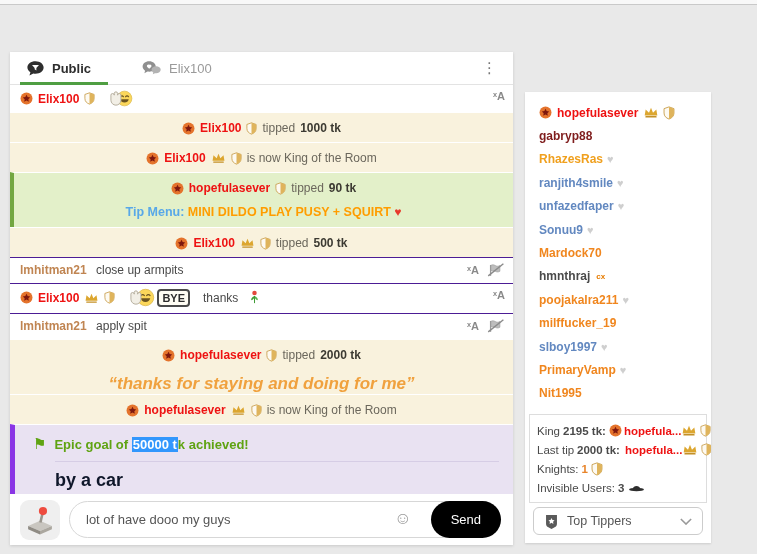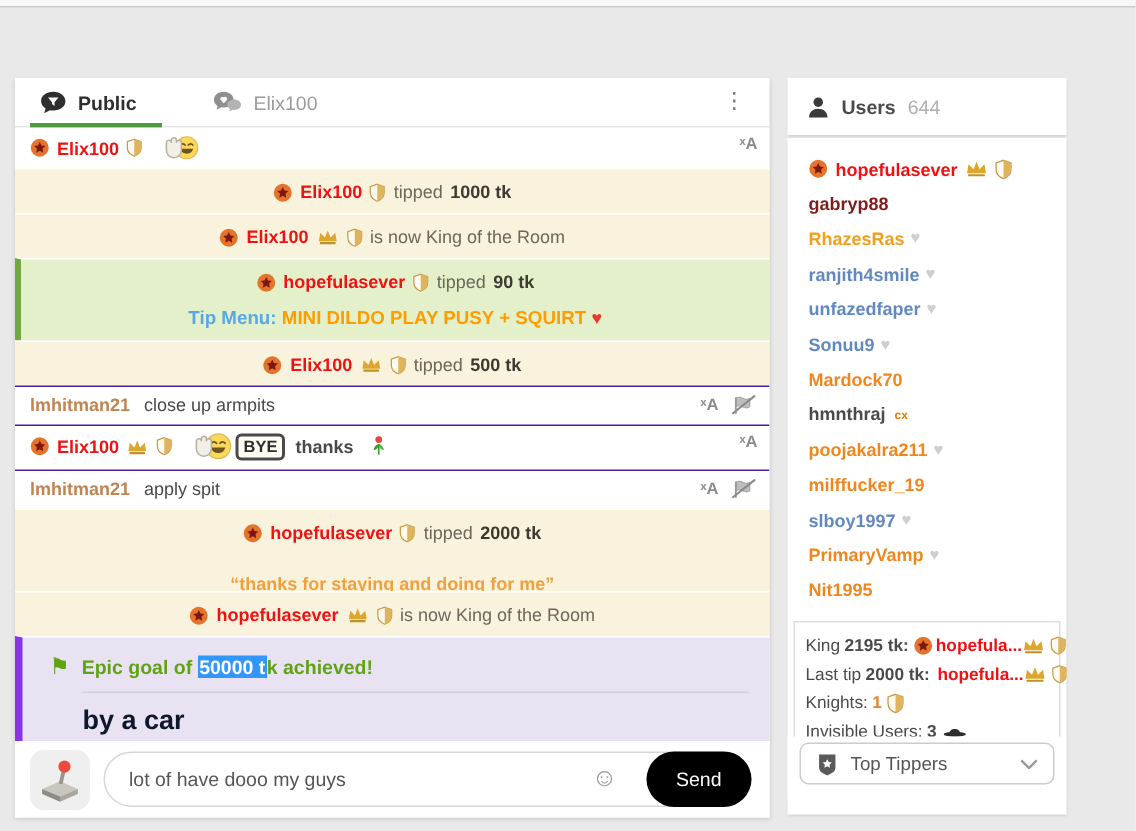--- a/index.html
+++ b/index.html
@@ -23,21 +23,21 @@
   .row { position:relative; font-size:12px; color:#55524a; flex:0 0 auto; }
   .row.white { background:#fff; border-top:1px solid #4c1d95; padding:5px 60px 5px 10px; }
   .row.cream { background:#f9f2dd; border-top:1px solid #fff; text-align:center; }
   .row.green { background:#e3f0c9; border-left:4px solid #73a742; border-top:1px solid #fff; text-align:center; }
   .row.purple { background:#e9e2f2; border-left:5px solid #8a35e5; border-top:1px solid #fff; padding:10px 14px 0 18px; }
   .center-line { display:inline-flex; align-items:center; gap:5px; }
   .uname { font-weight:bold; cursor:pointer; }
   .amount { font-weight:bold; color:#3c3a32; }
   .action { color:#6b675c; }
   .plain-text { color:#494949; margin-left:6px; }
-  .quote-line { color:#f0a13e; font-weight:bold; font-size:12px; margin-top:17px; }
+  .quote-line { color:#f0a13e; font-style:italic; font-weight:bold; font-size:17px; margin-top:9px; }
   .menu-line { margin-top:7px; font-weight:bold; font-size:12.5px; }
   .menu-label { color:#58a8e8; }
   .menu-text { color:#ff9d00; }
   .red-heart { color:#e8392b; font-size:12px; }
   .right-icons { position:absolute; right:8px; top:5px; display:flex; align-items:center; gap:8px; }
   .trans-glyph { font-size:11px; color:#8a8a8a; cursor:pointer; font-weight:bold; }
   .gray-heart { color:#cfcfcf; font-size:11px; margin-left:4px; }
   .bye-chip { display:inline-block; border:2px solid #4a4a4a; border-radius:4px; background:#fffdf4;
     font-weight:bold; font-size:11px; color:#2d2d2d; padding:0 3px; line-height:14px; margin-left:-3px; }
   .emote-combo { display:inline-flex; align-items:center; margin-left:8px; }
@@ -75,21 +75,21 @@
 
   .king-box { position:absolute; left:4px; right:4px; bottom:40px; background:#fff; border:1px solid #ddd; padding:6px 7px 5px; font-size:11.5px; color:#4a4a4a; }
   .king-line { display:flex; align-items:center; height:19px; white-space:nowrap; }
   .king-line .lbl { color:#4a4a4a; }
   .king-line .amt { font-weight:bold; margin:0 3px; }
   .king-line .knm { color:#ee1212; font-weight:bold; margin-left:2px; }
   .king-line .rt { margin-left:auto; display:inline-flex; align-items:center; gap:3px; }
   .knight-num { color:#e8842a; font-weight:bold; margin:0 3px; }
   .inv-num { font-weight:bold; margin:0 4px 0 3px; }
 
-  .dropdown-wrap { position:absolute; left:0; right:0; bottom:12px; height:40px; background:#fff; padding:4px 8px 8px; }
+  .dropdown-wrap { position:absolute; left:0; right:0; bottom:0; height:40px; background:#fff; padding:4px 8px 8px; }
   .dropdown { height:28px; border:1px solid #ccc; border-radius:6px; display:flex; align-items:center; gap:8px; padding:0 10px; cursor:pointer; background:#fff; }
   .dropdown .dd-label { font-size:12.5px; color:#555; flex:1; }
 
   .ic { display:inline-block; vertical-align:middle; flex:0 0 auto; }
   svg.defs { position:absolute; width:0; height:0; overflow:hidden; }
 </style>
 </head>
 <body>
 
 <svg class="defs" aria-hidden="true">
@@ -297,21 +297,21 @@
             </svg>
           <span class="emote-combo">
             <svg class="ic hand-ic" width="15" height="17">
                 <use href="#sym-hand"></use>
               </svg>
             <svg class="ic" width="19" height="19">
                 <use href="#sym-grin"></use>
               </svg>
           </span>
           <span class="bye-chip">BYE</span>
-          <span class="plain-text" style="margin-left:2px;font-weight:bold;">thanks</span>
+          <span class="plain-text" style="margin-left:8px;">thanks</span>
           <svg class="ic" width="11" height="15" style="margin-left:6px;">
               <use href="#sym-plant"></use>
             </svg>
         </span>
         <span class="right-icons">
           <span class="trans-glyph">ˣA</span>
         </span>
       </div>
 
       <div class="row white h26">
@@ -375,27 +375,20 @@
       </div>
       <div class="pill">
         <input type="text" value="lot of have dooo my guys" style="">
         <span class="smiley">☺</span>
       </div>
       <button class="send-btn">Send</button>
     </div>
   </div>
 
   <div class="users-panel">
-    <div class="users-header">
-      <svg class="ic" width="15" height="15">
-          <use href="#sym-person"></use>
-        </svg>
-      <span class="users-title">Users</span>
-      <span class="users-count">644</span>
-    </div>
 
     <div class="users-body">
       <div class="user-list">
 
         <div class="user-row">
           <svg class="ic" width="13" height="13" style="margin-right:5px;">
               <use href="#sym-starbadge"></use>
             </svg>
           <span class="nm" style="color: rgb(238, 18, 18);">hopefulasever</span>
           <span class="u-badges">

